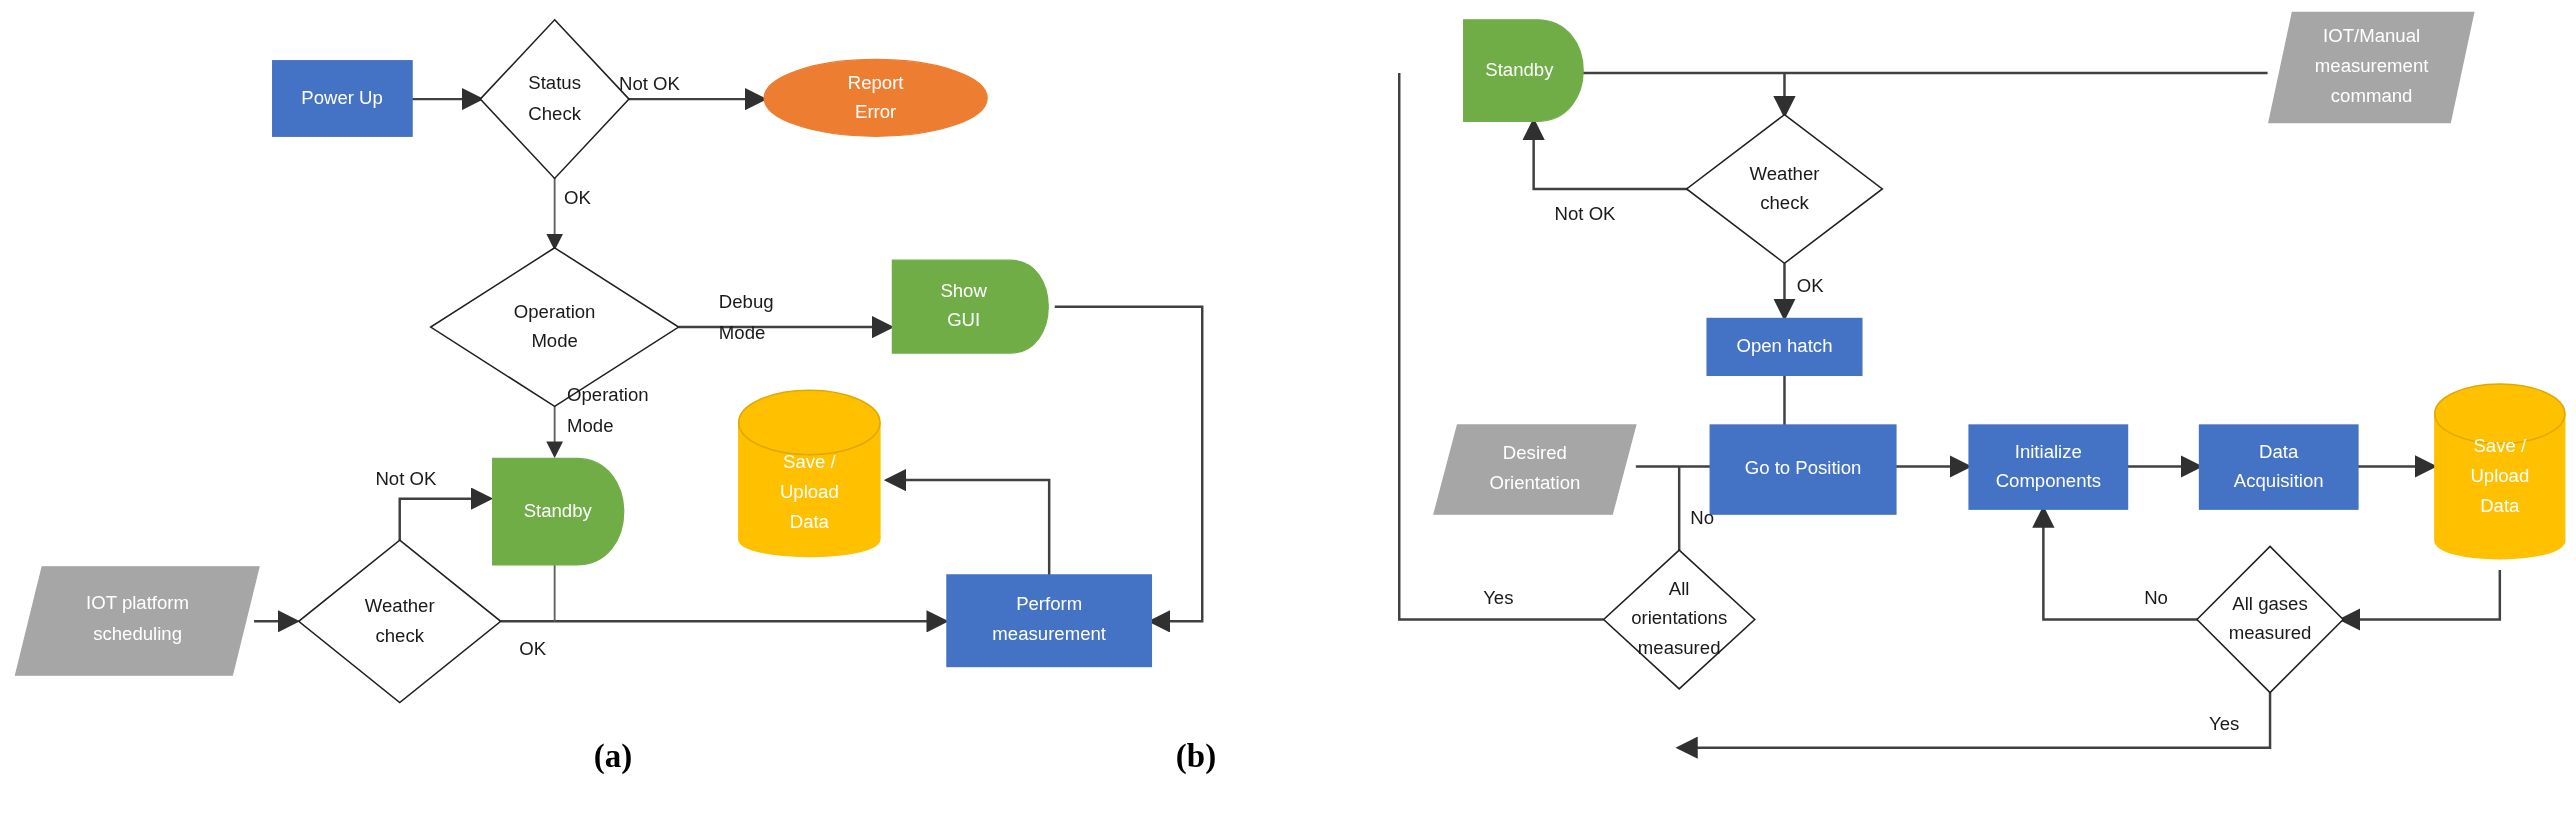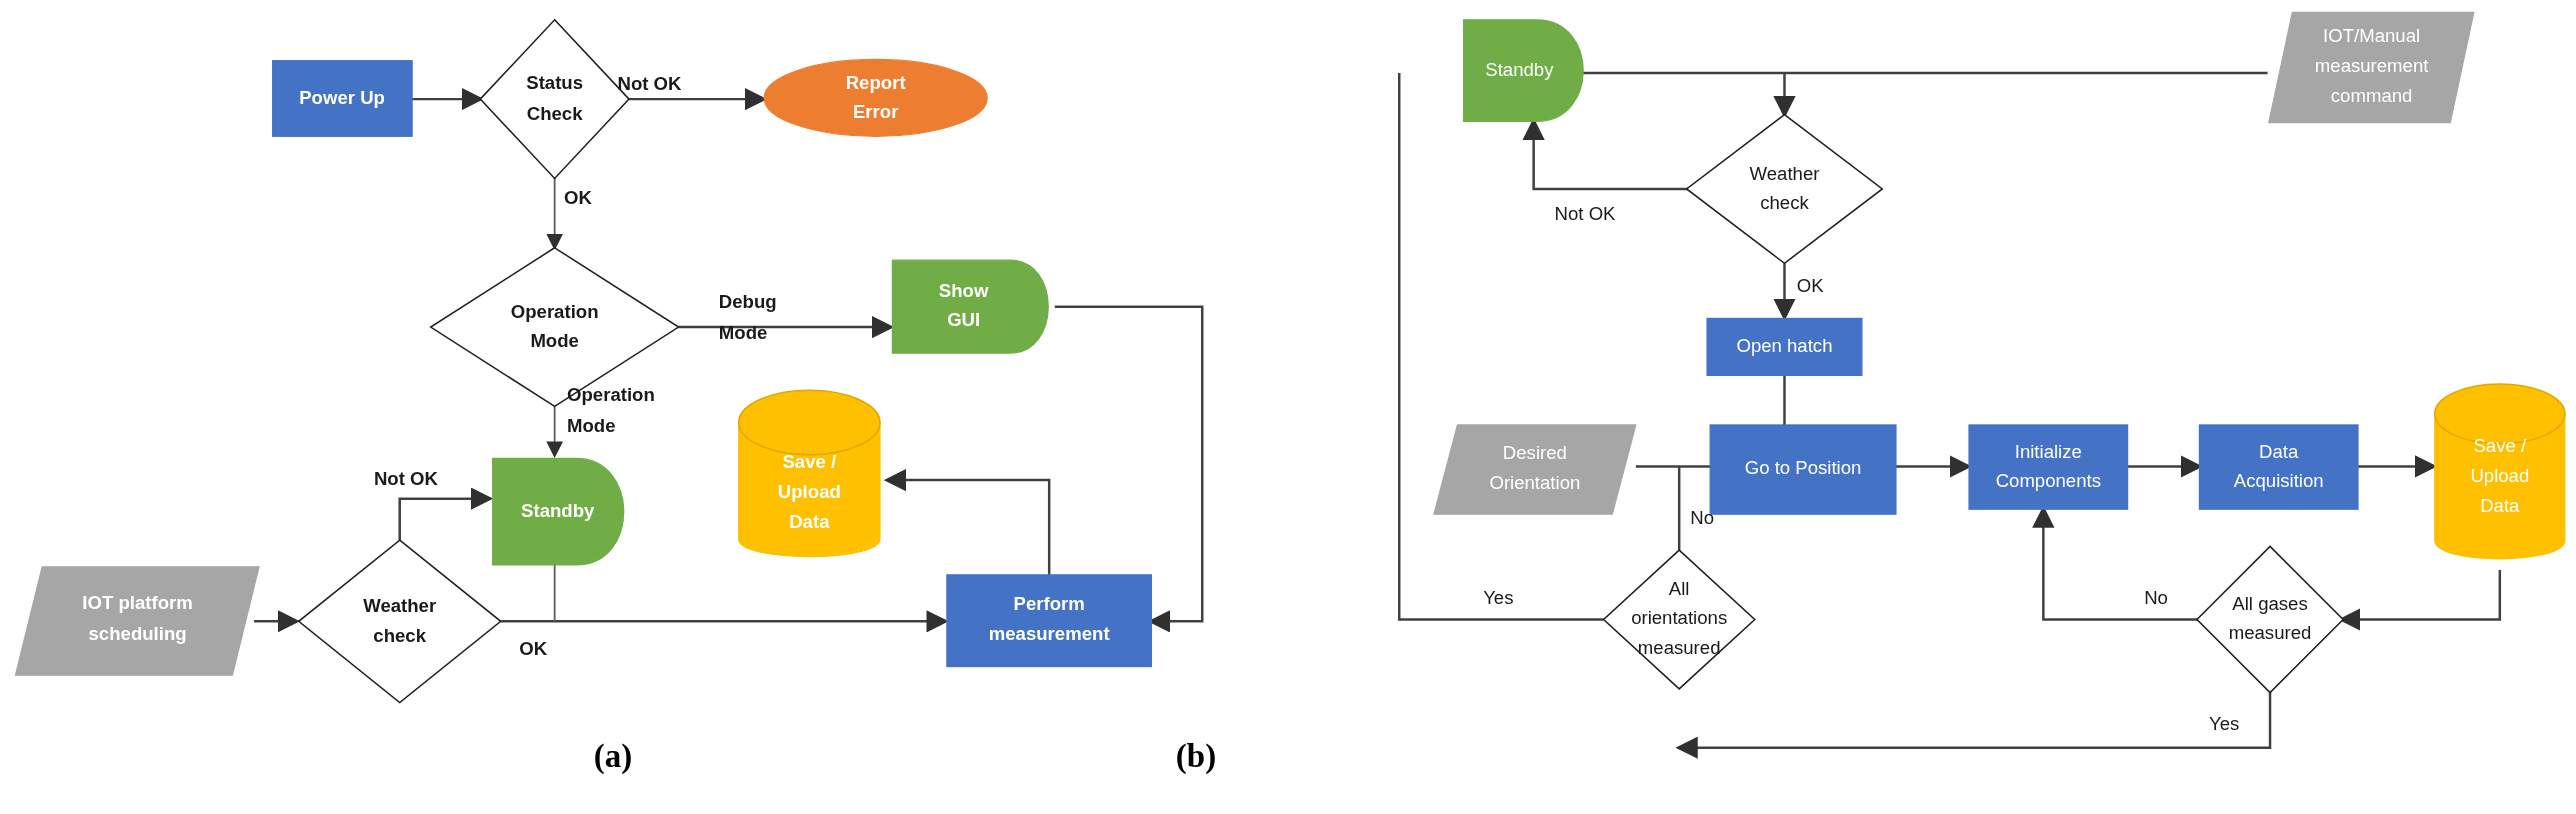--- a/index.html
+++ b/index.html
@@ -17,21 +17,21 @@
     position: relative;
     width: 2576px;
     height: 814px;
     background: #ffffff;
   }
   .panel {
     position: absolute;
     top: 0;
     height: 814px;
   }
-  #panel-a { left: 0; width: 1289px; font-weight: bold; }
+  #panel-a { left: 0; width: 1289px; }
   #panel-b { left: 1289px; width: 1287px; }
 
   svg.flow {
     display: block;
     width: 100%;
     height: 100%;
   }
 
   
   .node-label {

